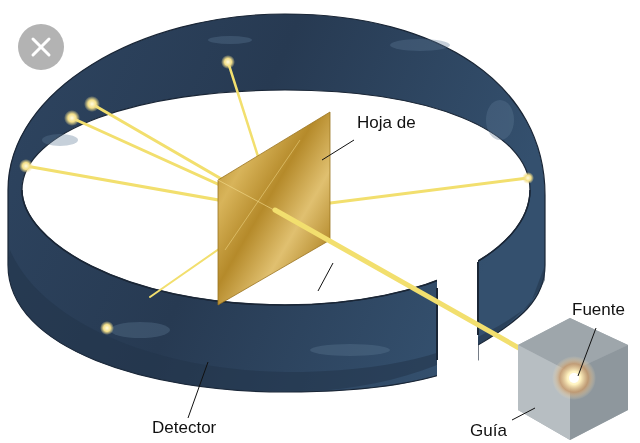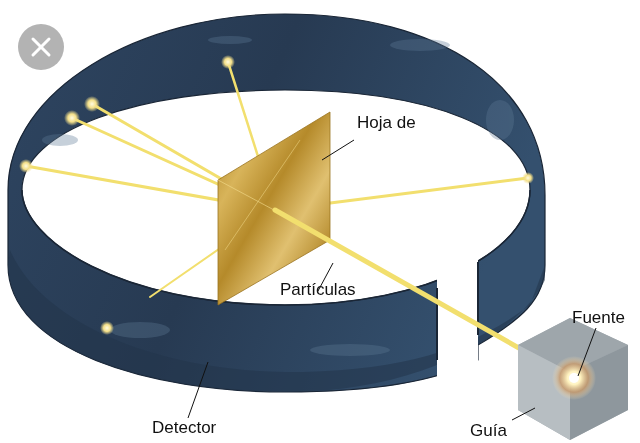--- a/index.html
+++ b/index.html
@@ -111,23 +111,22 @@
       <line x1="596" y1="328" x2="578" y2="376"></line>
       <line x1="208" y1="362" x2="188" y2="418"></line>
       <line x1="512" y1="420" x2="535" y2="408"></line>
     </g>
   </svg>
 
   <div class="label" style="left:357px; top:113px;">
     <div>Hoja de</div>
   </div>
   <div class="label" style="left:280px; top:280px;">
-    <div>Partículas</div>
   </div>
-  <div class="label" style="left:572px; top:308px;">Fuente</div>
+  <div class="label" style="left:572px; top:300px;">Fuente</div>
   <div class="label" style="left:152px; top:418px;">Detector</div>
   <div class="label" style="left:470px; top:421px;">Guía</div>
 
   <div class="close-btn">
     <svg width="22" height="22" viewBox="0 0 22 22">
       <line x1="3" y1="3" x2="19" y2="19" stroke="#ffffff" stroke-width="3" stroke-linecap="round"></line>
       <line x1="19" y1="3" x2="3" y2="19" stroke="#ffffff" stroke-width="3" stroke-linecap="round"></line>
     </svg>
   </div>
 </div>

